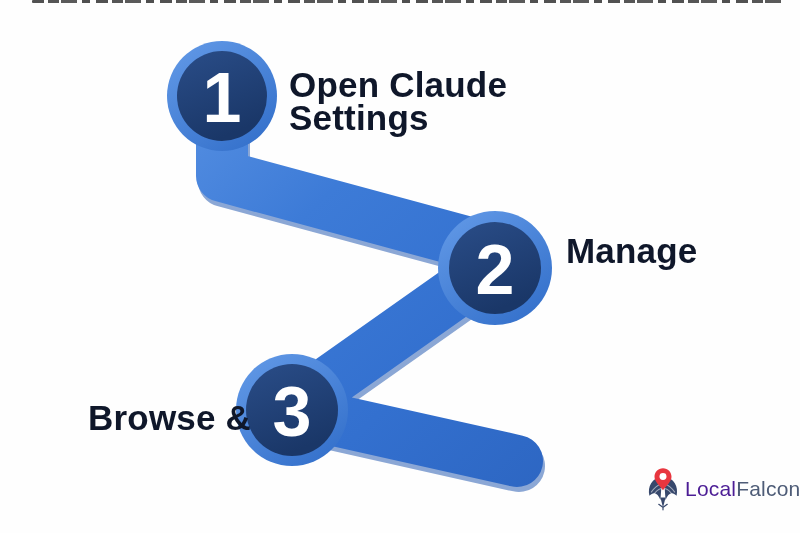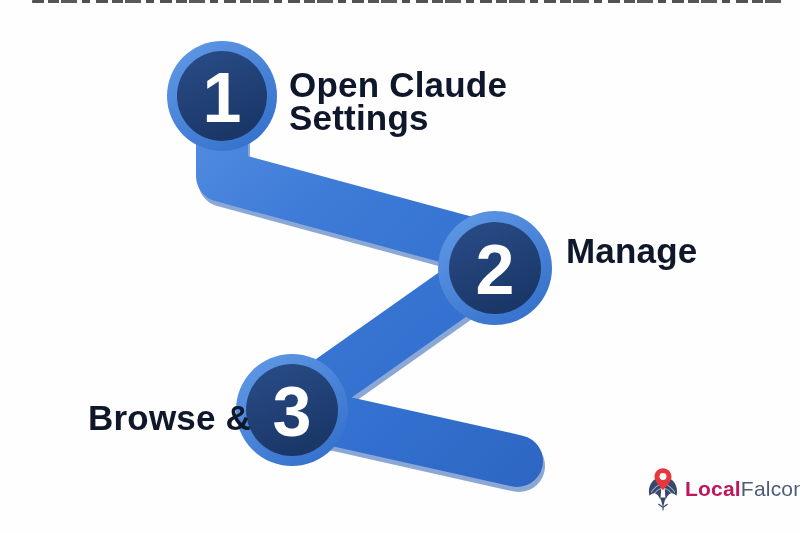--- a/index.html
+++ b/index.html
@@ -37,21 +37,21 @@
   }
   .label-1{left:289px;top:68px;text-align:left;}
   .label-2{left:566px;top:234px;text-align:center;}
   .label-3{left:88px;top:380px;width:160px;text-align:right;margin-top:21px;}
   .logo{
     position:absolute;left:646px;top:466px;
     display:flex;align-items:center;
   }
   .logo-icon{width:34px;height:46px;display:block;}
   .logo-text{margin-left:5px;font-size:21px;letter-spacing:.2px;white-space:nowrap;}
-  .logo-local{color:#be185d;font-weight:bold;}
+  .logo-local{color:#4c1d95;font-weight:normal;}
   .logo-falcon{color:#4e5c77;font-weight:normal;}
 </style>
 </head>
 <body>
 
 <div class="canvas">
 
   <div class="top-crop-artifact"></div>
 
   <svg class="ribbon-svg" viewBox="0 0 800 533" xmlns="http://www.w3.org/2000/svg">

